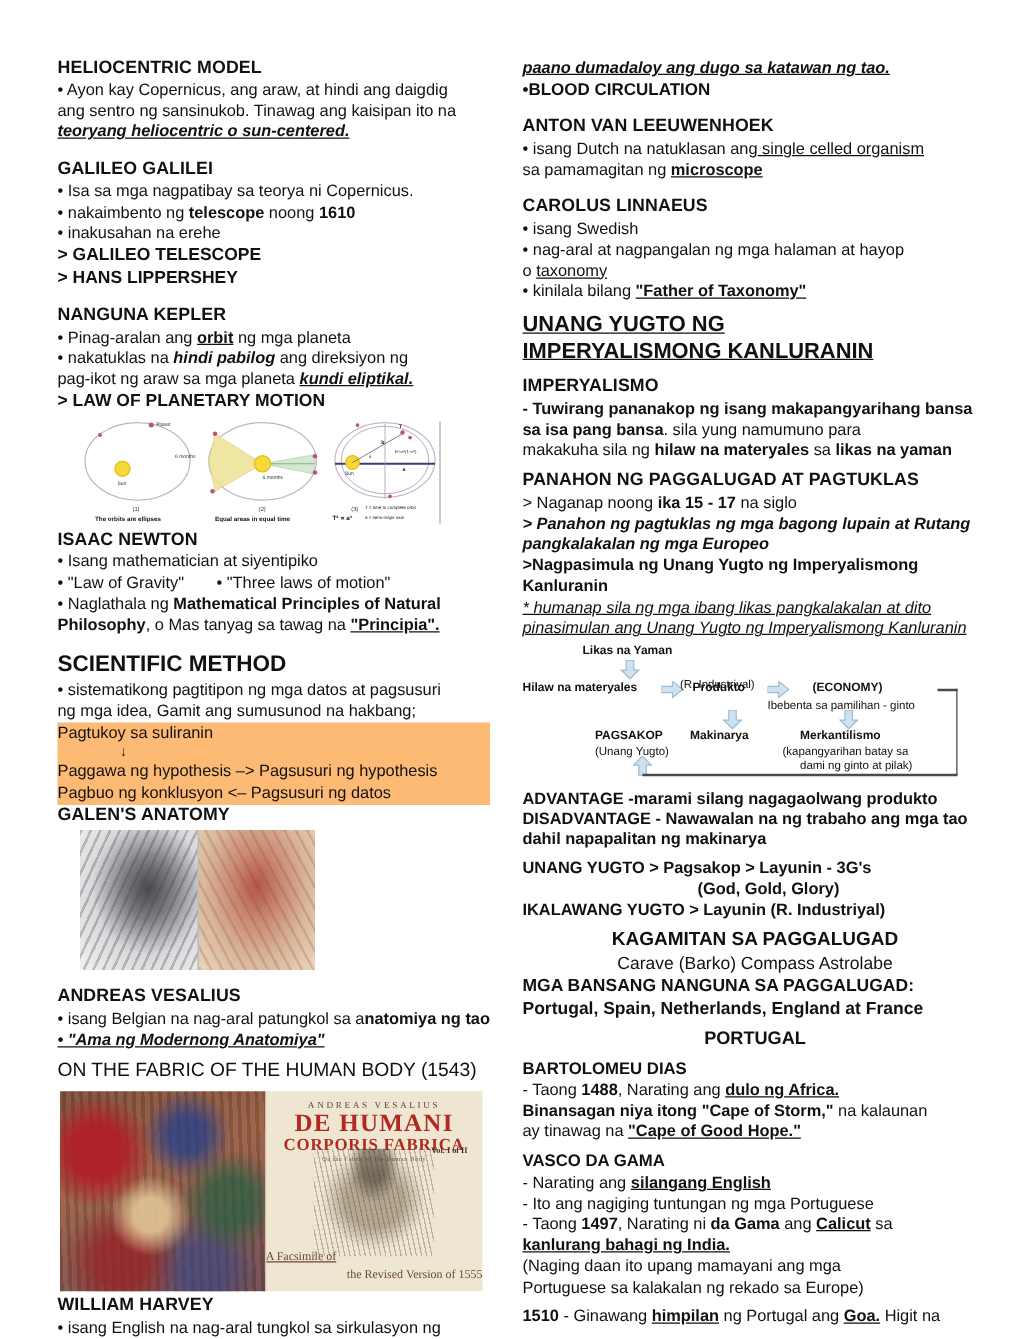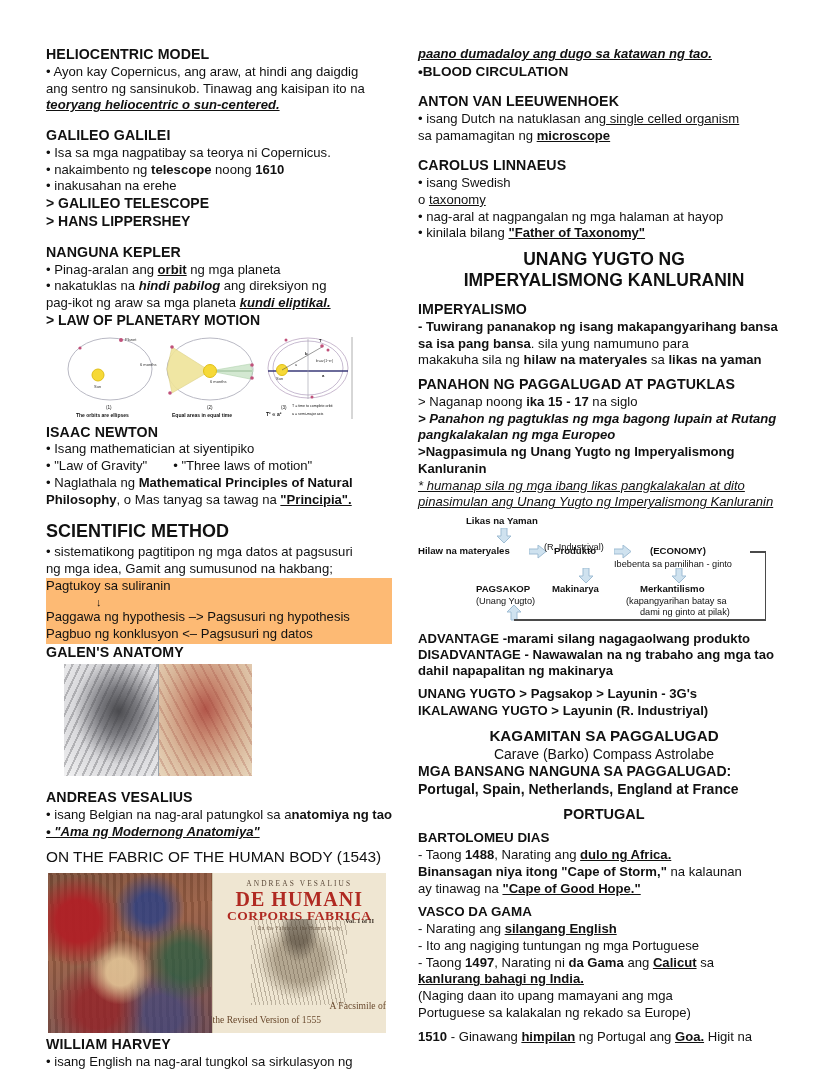--- a/index.html
+++ b/index.html
@@ -21,21 +21,21 @@
   .u{text-decoration:underline;}
   .bi{font-weight:bold;font-style:italic;}
   .biu{font-weight:bold;font-style:italic;text-decoration:underline;}
   .bu{font-weight:bold;text-decoration:underline;}
   .iu{font-style:italic;text-decoration:underline;}
   .gap{height:13px;}
   .gap-s{height:7px;}
   .gap-xs{height:4px;}
 
   .center{text-align:center;}
-  h1.big{font-size:17.5px;font-weight:bold;text-align:center;line-height:1.2;margin:0 0 6px 0;}
+  h1.big{font-size:17.5px;font-weight:bold;line-height:1.2;margin:0 0 6px 0;text-decoration:underline;}
   h3.mid{font-size:15.2px;font-weight:bold;text-align:center;margin:0 0 4px 0;}
   .bigcaps{font-size:15.4px;font-weight:400;margin:0;line-height:1.3;}
 
   
   .hl{background:#fdba74;}
 
   
   .kepler{width:296px;height:86px;margin:5px 0 3px 14px;position:relative;}
   .kepler svg{display:block;}
 
@@ -66,22 +66,22 @@
   .bc-a{font-size:7.4px;letter-spacing:2.1px;color:#5c4a3a;margin-top:6px;}
   .bc-t1{font-size:20px;font-weight:bold;color:#b02a22;letter-spacing:1px;line-height:1;margin-top:1px;}
   .bc-t2{font-size:13.5px;font-weight:bold;color:#b02a22;letter-spacing:.6px;line-height:1.1;}
   .bc-s{font-size:5.2px;color:#7a6550;letter-spacing:.4px;margin-top:1px;}
   .bc-vol{font-size:6.6px;font-weight:bold;color:#3d3228;position:absolute;right:12px;top:44px;}
   .bc-fig{position:absolute;top:46px;left:50%;transform:translateX(-50%);width:96px;height:86px;
      background:
        radial-gradient(ellipse at 50% 14%,rgba(70,60,48,.55) 0 14%,rgba(70,60,48,0) 30%),
        repeating-linear-gradient(78deg,rgba(90,76,58,.35) 0 1px,rgba(255,255,255,0) 1px 4px),
        radial-gradient(ellipse at 50% 48%,rgba(120,104,80,.5) 0 34%,rgba(120,104,80,0) 62%);}
-  .bc-b1{position:absolute;bottom:22px;width:100%;text-align:right;font-size:9.6px;color:#6a4a2e;}
-  .bc-b2{position:absolute;bottom:8px;width:100%;text-align:left;font-size:9.6px;color:#6a4a2e;}
+  .bc-b1{position:absolute;bottom:22px;width:100%;text-align:left;font-size:9.6px;color:#6a4a2e;text-decoration:underline;}
+  .bc-b2{position:absolute;bottom:8px;width:100%;text-align:right;font-size:9.6px;color:#6a4a2e;}
 
   
   .flow{position:relative;width:372px;height:110px;margin:4px 0 6px 0;font-size:9.6px;font-weight:bold;}
   .flow .lbl{position:absolute;white-space:nowrap;text-align:center;}
   .flow .sub{font-weight:normal;font-size:9.2px;}
   .ar{position:absolute;color:#b9d3e6;}
   .loop{position:absolute;border:1px solid #4a4a4a;border-left:none;}
 </style>
 </head>
 <body>
@@ -222,22 +222,22 @@
     <div class="gap"></div>
 
     <h2 class="sec">ANTON VAN LEEUWENHOEK</h2>
     <p class="line"><span>• isang Dutch na natuklasan ang</span><span class="u"> single celled organism</span></p>
     <p class="line"><span>sa pamamagitan ng </span><span class="bu">microscope</span></p>
 
     <div class="gap"></div>
 
     <h2 class="sec">CAROLUS LINNAEUS</h2>
     <p class="line">• isang Swedish</p>
+    <p class="line">• nag-aral at nagpangalan ng mga halaman at hayop</p>
     <p class="line"><span>o </span><span class="u">taxonomy</span></p>
-    <p class="line">• nag-aral at nagpangalan ng mga halaman at hayop</p>
     <p class="line"><span>• kinilala bilang </span><span class="bu">"Father of Taxonomy"</span></p>
 
     <div class="gap-s"></div>
 
     <h1 class="big">UNANG YUGTO NG</h1>
     <h1 class="big" style="margin-top:-6px;">IMPERYALISMONG KANLURANIN</h1>
 
     <div class="gap-xs"></div>
 
     <h2 class="sec">IMPERYALISMO</h2>
@@ -287,20 +287,21 @@
       <div class="loop" style="left:347px;top:36px;width:0;height:68px;border-top:none;border-right:1px solid #4a4a4a;"></div>
       <div class="loop" style="left:332px;top:36px;width:16px;height:0;border-top:1px solid #4a4a4a;border-right:none;"></div>
     </div>
 
     <p class="line tight"><b>ADVANTAGE</b><b> -marami silang nagagaolwang produkto</b></p>
     <p class="line tight"><b>DISADVANTAGE</b><b> - Nawawalan na ng trabaho ang mga tao dahil napapalitan ng makinarya</b></p>
 
     <div class="gap-s"></div>
 
     <p class="line" style="font-weight:bold;">UNANG YUGTO &gt; Pagsakop &gt; Layunin - 3G's</p>
+    <p class="line" style="font-weight:bold;margin-left:140px;">(God, Gold, Glory)</p>
     <p class="line" style="font-weight:bold;">IKALAWANG YUGTO &gt; Layunin (R. Industriyal)</p>
 
     <div class="gap-s"></div>
 
     <h3 class="mid">KAGAMITAN SA PAGGALUGAD</h3>
     <p class="line center" style="font-size:14px;margin-top:-2px;">Carave (Barko)      Compass        Astrolabe</p>
     <p class="line" style="font-weight:bold;font-size:14px;">MGA BANSANG NANGUNA SA PAGGALUGAD:</p>
     <p class="line" style="font-weight:bold;font-size:14px;">Portugal,  Spain, Netherlands, England at France</p>
 
     <div class="gap-s"></div>

